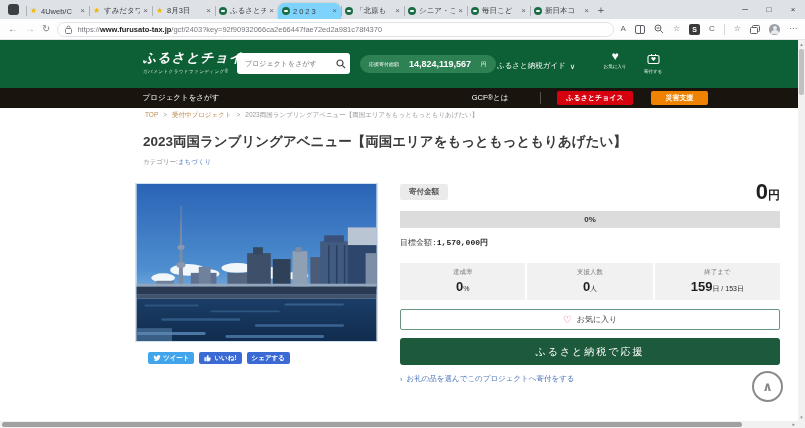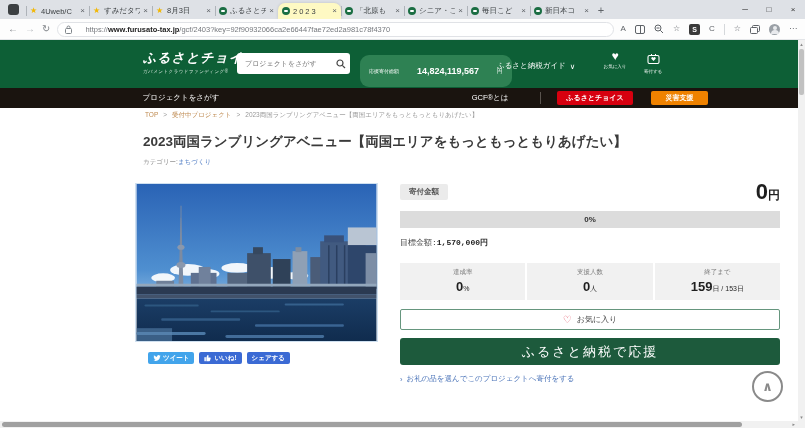--- a/index.html
+++ b/index.html
@@ -7,38 +7,38 @@
   .screen{position:relative;width:805px;height:428px;overflow:hidden;
     font-family:"Liberation Sans","DejaVu Sans",sans-serif;background:#fff;}
 
   
   .tabstrip{position:absolute;top:0;left:0;width:805px;height:19px;background:#dee1e6;
     display:flex;align-items:flex-end;}
   .ws-icon{width:11px;height:11px;background:#3c4043;border-radius:3px;margin:0 7px 4px 8px;flex:none;}
   .tab{flex:none;width:63px;height:16px;display:flex;align-items:center;gap:3px;
     padding:0 4px;border-radius:7px 7px 0 0;color:#3c4043;position:relative;}
   .tab:not(.active):not(:first-of-type)::before{content:"";position:absolute;left:0;top:3px;bottom:3px;width:1px;background:#aeb3b9;}
-  .tab.active{background:#fef9c3;box-shadow:0 0 3px rgba(0,0,0,.15);justify-content:center;}
+  .tab.active{background:#7dd3fc;box-shadow:0 0 3px rgba(0,0,0,.15);justify-content:center;}
   .tab .fav{flex:none;width:8px;height:8px;font-size:8px;line-height:8px;}
   .fav.y{color:#f2b705;}
   .fav.g{width:8px;height:8px;border-radius:50%;background:#1b6e43;position:relative;}
   .fav.g::after{content:"";position:absolute;left:2px;top:3px;width:4px;height:2px;background:#fff;border-radius:2px;}
   .tab .lbl{flex:1;font-size:7.5px;white-space:nowrap;overflow:hidden;}
   .tab.active .lbl{letter-spacing:2px;}
   .tab .x{flex:none;font-size:8px;color:#5f6368;line-height:8px;}
   .newtab{flex:none;width:16px;font-size:11px;color:#5f6368;text-align:center;margin-bottom:3px;}
   .winbtns{margin-left:auto;display:flex;align-self:flex-start;}
   .winbtns span{width:24px;height:18px;font-size:8px;color:#333;display:flex;align-items:center;justify-content:center;}
 
   .addressbar{position:absolute;top:19px;left:0;width:805px;height:21px;background:#fdfdfd;
     border-bottom:1px solid #e3e5e8;display:flex;align-items:center;padding:0 8px;gap:7px;}
   .navg{font-size:10px;color:#808489;line-height:1;}
   .navg.dim{color:#b6babf;}
   .urlbox{flex:1;height:15px;border:1px solid #e0e2e6;border-radius:8px;background:#fff;
-    display:flex;align-items:center;padding:0 7px;gap:13px;overflow:hidden;}
+    display:flex;align-items:center;padding:0 7px;gap:5px;overflow:hidden;}
   .urlbox svg{flex:none;}
   .url{font-size:7.5px;white-space:nowrap;overflow:hidden;color:#76797e;}
   .url b{color:#222;font-weight:bold;}
   .abar-icons{display:flex;align-items:center;gap:9px;flex:none;color:#5f6368;}
   .abar-icons .ic{font-size:8px;line-height:1;}
   .sbox{width:11px;height:11px;background:#3a3a3a;color:#fff;border-radius:2px;font-size:7px;
     display:flex;align-items:center;justify-content:center;font-weight:bold;}
   .sep{width:1px;height:11px;background:#d5d8db;}
   .avatar{width:11px;height:11px;border-radius:50%;background:#9aa0a6;position:relative;}
   .avatar::before{content:"";position:absolute;left:3.5px;top:2px;width:4px;height:4px;border-radius:50%;background:#e8eaed;}
@@ -46,22 +46,22 @@
 
   
   .site-header{position:absolute;top:40px;left:0;width:805px;height:48px;background:#0d5f36;}
   .logo{position:absolute;left:143px;top:9px;color:#fff;}
   .logo .lg-main{font-size:13px;font-weight:bold;letter-spacing:1px;font-style:italic;}
   .logo .lg-sub{font-size:4.5px;letter-spacing:.5px;margin-top:2px;color:#d7e8de;}
   .searchbox{position:absolute;left:237px;top:13px;width:113px;height:21px;background:#fff;border-radius:3px;
     display:flex;align-items:center;padding:0 4px 0 6px;}
   .searchbox input{flex:1;border:none;outline:none;font-size:7px;width:80px;color:#333;
     font-family:inherit;background:transparent;}
-  .pill{position:absolute;left:360px;top:15px;height:32px;background:#2e8153;border-radius:9px;
-    display:flex;align-items:center;padding:0 9px;gap:18px;color:#fff;}
+  .pill{position:absolute;left:360px;top:15px;height:18px;background:#2e8153;border-radius:9px;
+    display:flex;align-items:center;padding:0 9px;gap:10px;color:#fff;}
   .pill .pl{font-size:5px;}
   .pill .pa{font-size:9px;font-weight:bold;}
   .pill .pu{font-size:5.5px;}
   .guide{position:absolute;left:497px;top:21px;color:#fff;font-size:7.5px;display:flex;gap:4px;align-items:flex-end;}
   .hicon{position:absolute;top:10px;width:34px;text-align:center;color:#fff;}
   .hicon .glyph{font-size:12px;line-height:13px;}
   .hicon .cap{font-size:4.5px;margin-top:1px;}
 
   
   .site-nav{position:absolute;top:88px;left:0;width:805px;height:20px;background:#1a140f;color:#fff;}
@@ -102,21 +102,21 @@
   .stats{margin-top:15px;display:flex;gap:2px;height:37px;}
   .stat{flex:1;background:#f1f1f1;text-align:center;padding-top:5px;}
   .stat .sl{font-size:6.5px;color:#777;}
   .stat .sv{font-size:13px;font-weight:bold;color:#1f1f1f;margin-top:2px;}
   .stat .su{font-size:7px;font-weight:normal;}
   .location{margin-top:10px;display:flex;align-items:center;gap:5px;font-size:7.5px;color:#333;}
   .favbtn{margin-top:9px;height:21px;border:1px solid #66967e;border-radius:2px;background:#fff;
     display:flex;align-items:center;justify-content:center;gap:5px;font-size:8px;color:#444;}
   .favbtn .hh{color:#e2566a;font-size:10px;}
   .ctabtn{margin-top:8px;height:27px;background:#1d5a3c;border-radius:3px;color:#fff;
-    display:flex;align-items:center;justify-content:center;font-size:13px;letter-spacing:2px;}
+    display:flex;align-items:center;justify-content:center;font-size:10px;letter-spacing:2px;}
   .giftlink{margin-top:9px;font-size:7.5px;color:#4a73b8;display:flex;gap:4px;align-items:center;}
 
   
   .scrolltop{position:absolute;left:752px;top:371px;width:31px;height:31px;border-radius:50%;
     border:2px solid #8a8a8a;background:rgba(255,255,255,.92);color:#8a8a8a;
     display:flex;align-items:center;justify-content:center;font-size:13px;font-weight:bold;}
   .vscroll{position:absolute;right:0;top:40px;width:7px;height:381px;background:#f1f1f1;}
   .vthumb{position:absolute;left:1px;top:9px;width:5px;height:46px;background:#c1c1c1;border-radius:2px;}
   .varr{position:absolute;left:0;width:7px;text-align:center;font-size:5px;color:#8a8a8a;}
   .hscroll{position:absolute;left:0;bottom:0;width:798px;height:7px;background:#f1f1f1;}

